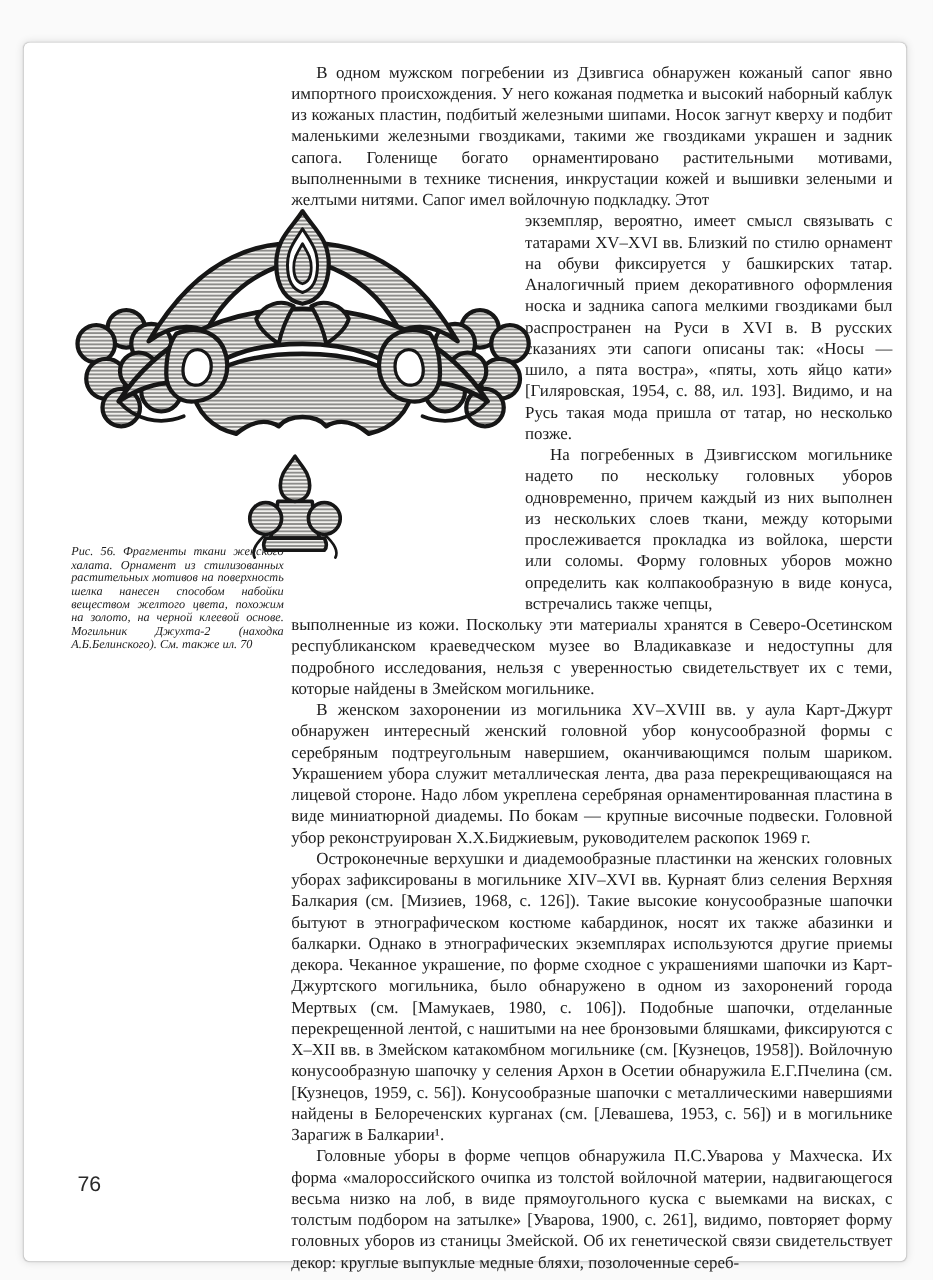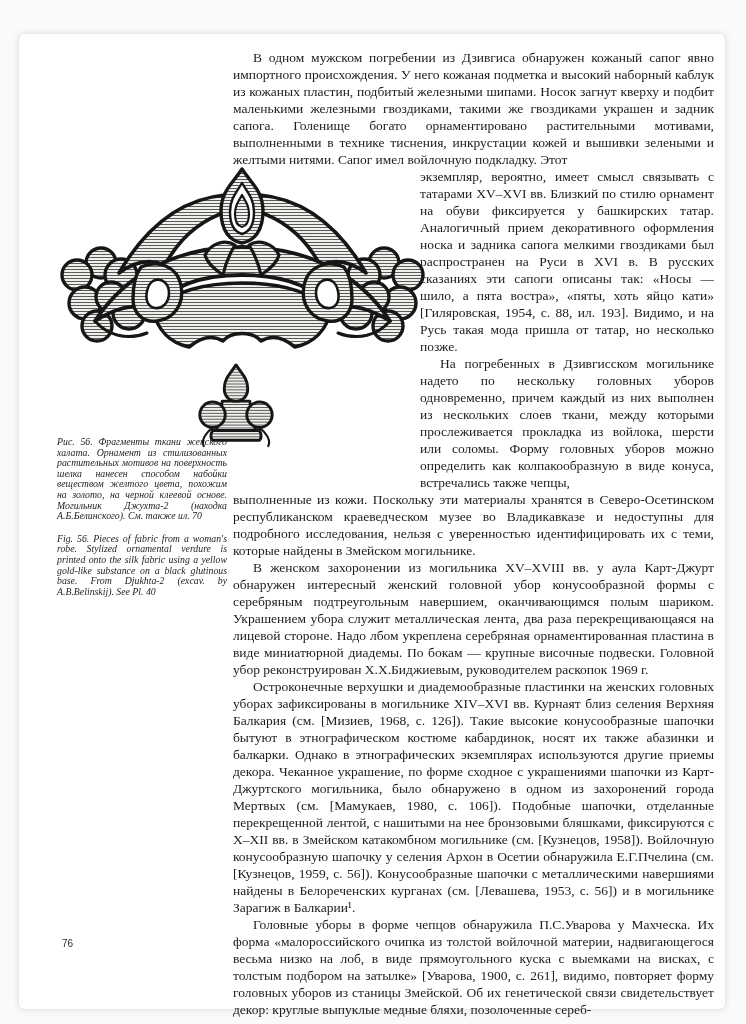--- a/index.html
+++ b/index.html
@@ -15,21 +15,21 @@
   .wrap-narrow{margin-left:187px;}
   
   .fig-large{position:absolute;left:55px;top:163px;width:375px;height:192px;}
   .fig-small{position:absolute;left:187px;top:362px;width:98px;height:88px;}
   
   .captions{position:absolute;left:57px;top:437px;width:170px;
             font-style:italic;font-size:9.8px;line-height:10.6px;text-align:justify;}
   .caption-en{margin-top:12px;}
   
   .pagenum{position:absolute;left:62px;top:938px;font-family:"Liberation Sans", sans-serif;
-           font-size:10px;color:#2a2a2a;}
+           font-size:17px;color:#2a2a2a;}
   svg .ink{stroke:#161616;stroke-linejoin:round;stroke-linecap:round;}
 </style>
 </head>
 <body>
 
 <div id="canvas">
   <div class="page"></div>
 
   <svg class="fig-large" viewBox="0 0 375 192" aria-hidden="true">
     <defs>
@@ -107,30 +107,29 @@
       <circle fill="url(#hatch2)" cx="26" cy="54" r="13"></circle>
       <circle fill="url(#hatch2)" cx="74" cy="54" r="13"></circle>
       <path fill="none" stroke-width="2.2" d="M26,67 C18,74 14,80 17,86"></path>
       <path fill="none" stroke-width="2.2" d="M74,67 C82,74 86,80 83,86"></path>
       <path fill="url(#hatch2)" d="M50,3 C44,12 38,17 38,27 C38,35 43,40 50,40 C57,40 62,35 62,27 C62,17 56,12 50,3 Z"></path>
     </g>
   </svg>
 
   <div class="captions">
     <div class="caption-ru">Рис. 56. Фрагменты ткани женского халата. Орнамент из стилизованных растительных мотивов на поверхность шелка нанесен способом набойки веществом желтого цвета, похожим на золото, на черной клеевой основе. Могильник Джухта-2 (находка А.Б.Белинского). См. также ил. 70</div>
-    <div class="caption-en">Fig. 56. Pieces of fabric from a woman's robe. Stylized ornamental verdure is printed onto the silk fabric using a yellow gold-like substance on a black glutinous base. From Djukhta-2 (excav. by A.B.Belinskij). See Pl. 40</div>
   </div>
 
   <div class="textcol">
     <p class="indent">В одном мужском погребении из Дзивгиса обнаружен кожаный сапог явно импортного происхождения. У него кожаная подметка и высокий наборный каблук из кожаных пластин, подбитый железными шипами. Носок загнут кверху и подбит маленькими железными гвоздиками, такими же гвоздиками украшен и задник сапога. Голенище богато орнаментировано растительными мотивами, выполненными в технике тиснения, инкрустации кожей и вышивки зелеными и желтыми нитями. Сапог имел войлочную подкладку. Этот</p>
     <div class="wrap-narrow">
       <p>экземпляр, вероятно, имеет смысл связывать с татарами XV–XVI вв. Близкий по стилю орнамент на обуви фиксируется у башкирских татар. Аналогичный прием декоративного оформления носка и задника сапога мелкими гвоздиками был распространен на Руси в XVI в. В русских сказаниях эти сапоги описаны так: «Носы — шило, а пята востра», «пяты, хоть яйцо кати» [Гиляровская, 1954, с. 88, ил. 193]. Видимо, и на Русь такая мода пришла от татар, но несколько позже.</p>
       <p class="indent">На погребенных в Дзивгисском могильнике надето по нескольку головных уборов одновременно, причем каждый из них выполнен из нескольких слоев ткани, между которыми прослеживается прокладка из войлока, шерсти или соломы. Форму головных уборов можно определить как колпакообразную в виде конуса, встречались также чепцы,</p>
     </div>
-    <p>выполненные из кожи. Поскольку эти материалы хранятся в Северо-Осетинском республиканском краеведческом музее во Владикавказе и недоступны для подробного исследования, нельзя с уверенностью идентифицировать их с теми, которые найдены в Змейском могильнике.</p>
+    <p>выполненные из кожи. Поскольку эти материалы хранятся в Северо-Осетинском республиканском краеведческом музее во Владикавказе и недоступны для подробного исследования, нельзя с уверенностью свидетельствует их с теми, которые найдены в Змейском могильнике.</p>
     <p class="indent">В женском захоронении из могильника XV–XVIII вв. у аула Карт-Джурт обнаружен интересный женский головной убор конусообразной формы с серебряным подтреугольным навершием, оканчивающимся полым шариком. Украшением убора служит металлическая лента, два раза перекрещивающаяся на лицевой стороне. Надо лбом укреплена серебряная орнаментированная пластина в виде миниатюрной диадемы. По бокам — крупные височные подвески. Головной убор реконструирован Х.Х.Биджиевым, руководителем раскопок 1969 г.</p>
     <p class="indent">Остроконечные верхушки и диадемообразные пластинки на женских головных уборах зафиксированы в могильнике XIV–XVI вв. Курнаят близ селения Верхняя Балкария (см. [Мизиев, 1968, с. 126]). Такие высокие конусообразные шапочки бытуют в этнографическом костюме кабардинок, носят их также абазинки и балкарки. Однако в этнографических экземплярах используются другие приемы декора. Чеканное украшение, по форме сходное с украшениями шапочки из Карт-Джуртского могильника, было обнаружено в одном из захоронений города Мертвых (см. [Мамукаев, 1980, с. 106]). Подобные шапочки, отделанные перекрещенной лентой, с нашитыми на нее бронзовыми бляшками, фиксируются с X–XII вв. в Змейском катакомбном могильнике (см. [Кузнецов, 1958]). Войлочную конусообразную шапочку у селения Архон в Осетии обнаружила Е.Г.Пчелина (см. [Кузнецов, 1959, с. 56]). Конусообразные шапочки с металлическими навершиями найдены в Белореченских курганах (см. [Левашева, 1953, с. 56]) и в могильнике Зарагиж в Балкарии¹.</p>
     <p class="indent">Головные уборы в форме чепцов обнаружила П.С.Уварова у Махческа. Их форма «малороссийского очипка из толстой войлочной материи, надвигающегося весьма низко на лоб, в виде прямоугольного куска с выемками на висках, с толстым подбором на затылке» [Уварова, 1900, с. 261], видимо, повторяет форму головных уборов из станицы Змейской. Об их генетической связи свидетельствует декор: круглые выпуклые медные бляхи, позолоченные сереб-</p>
 
   </div>
 
   <div class="pagenum">76</div>
 </div>
 
 </body></html>

